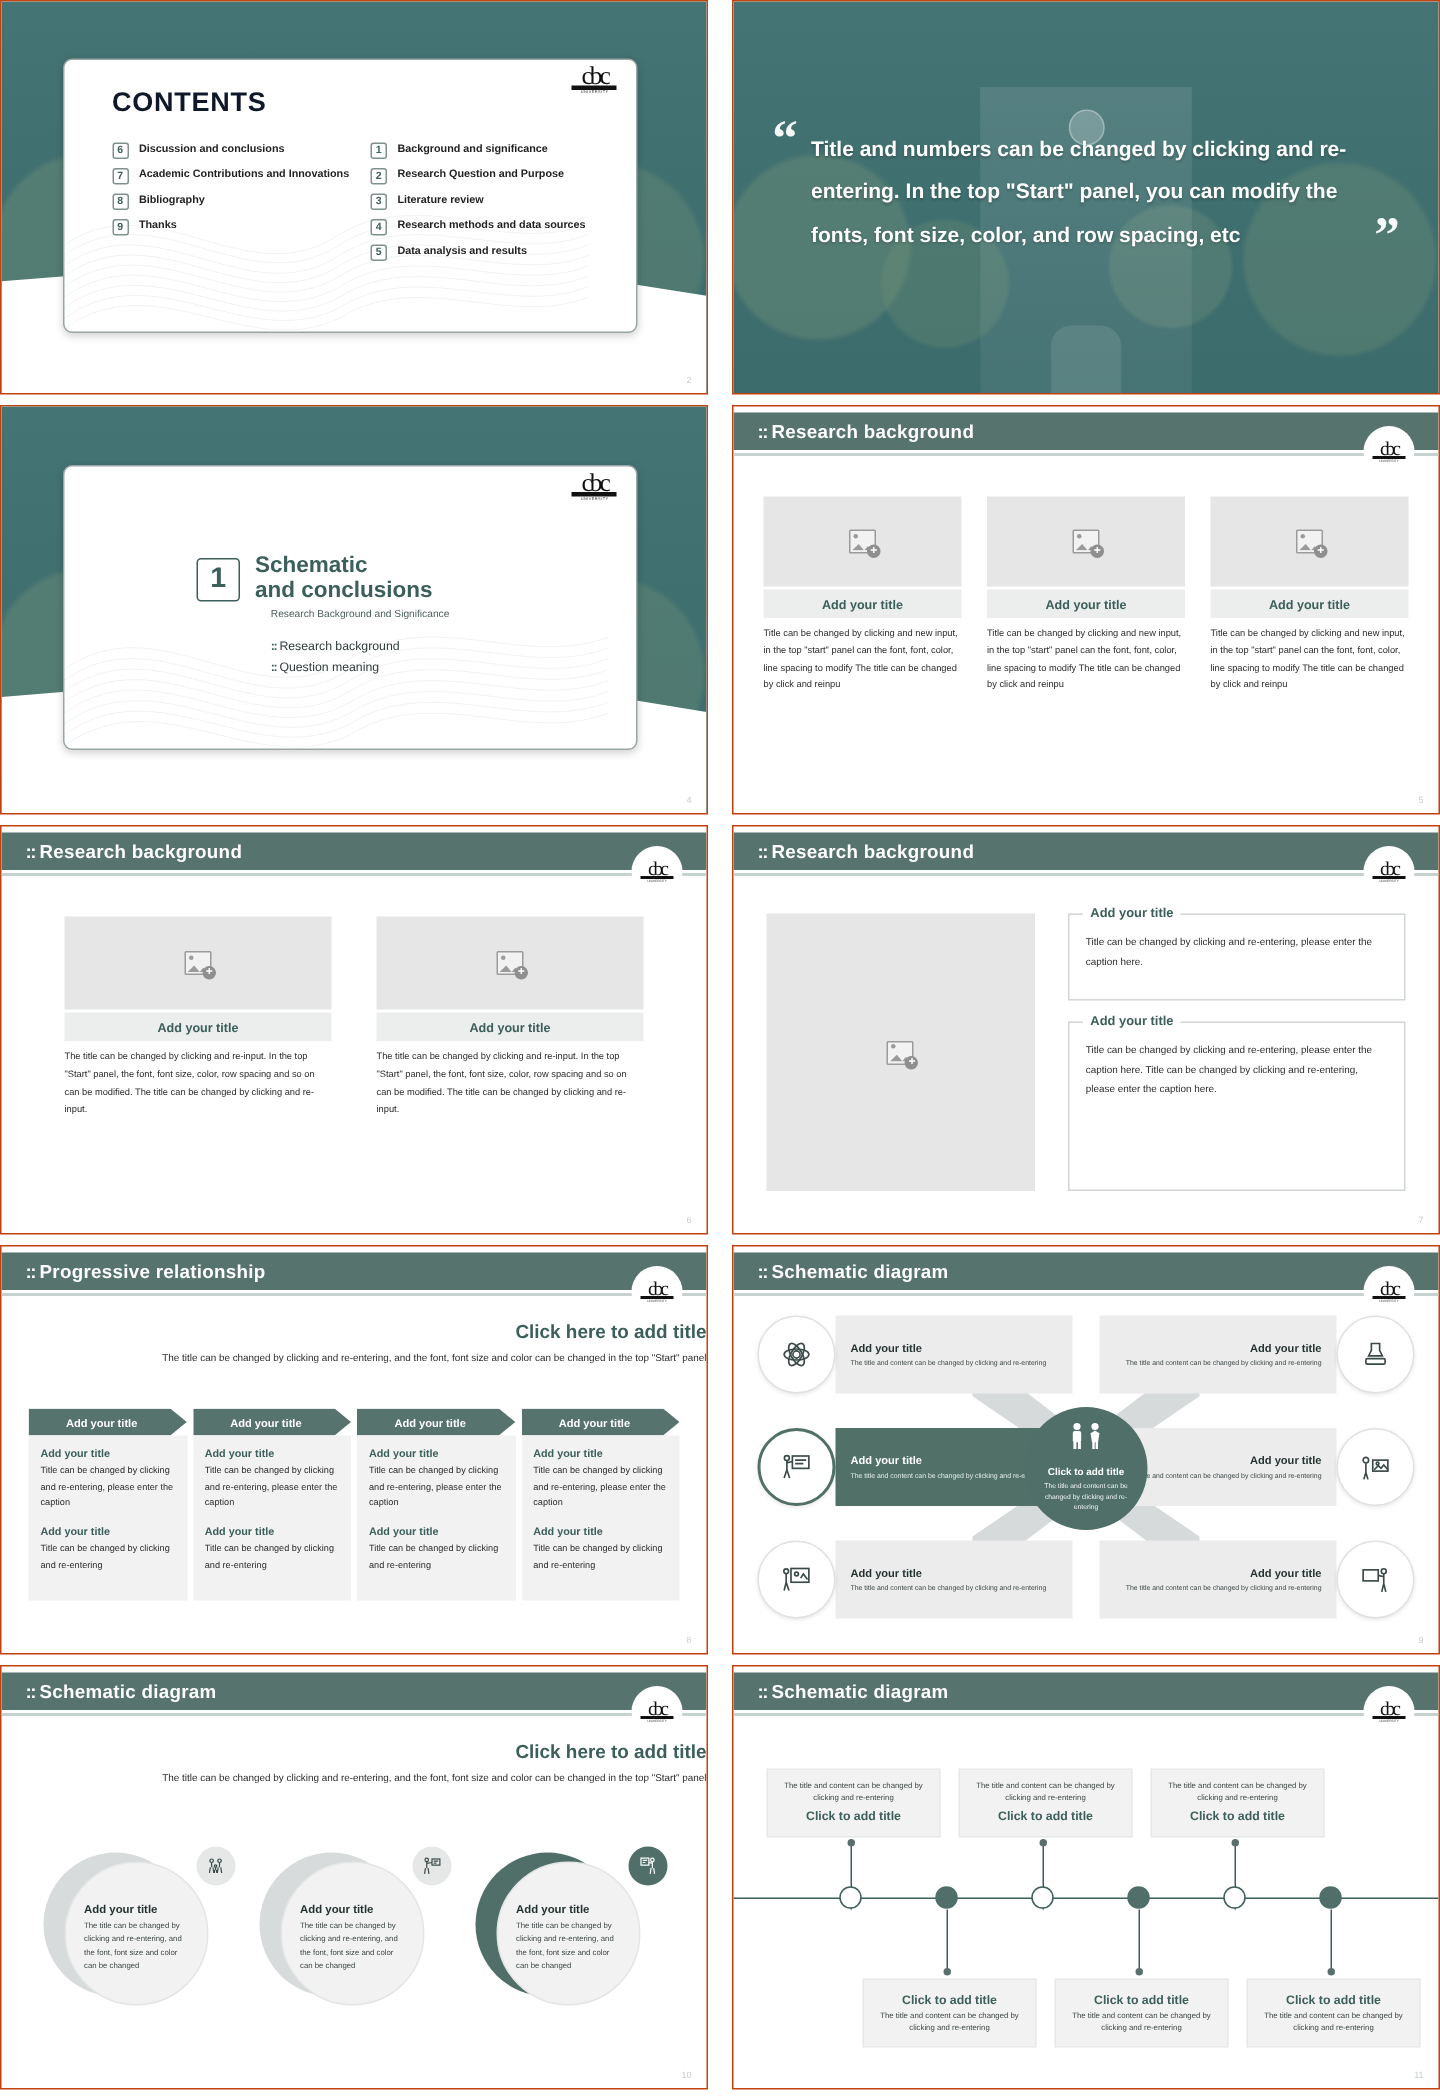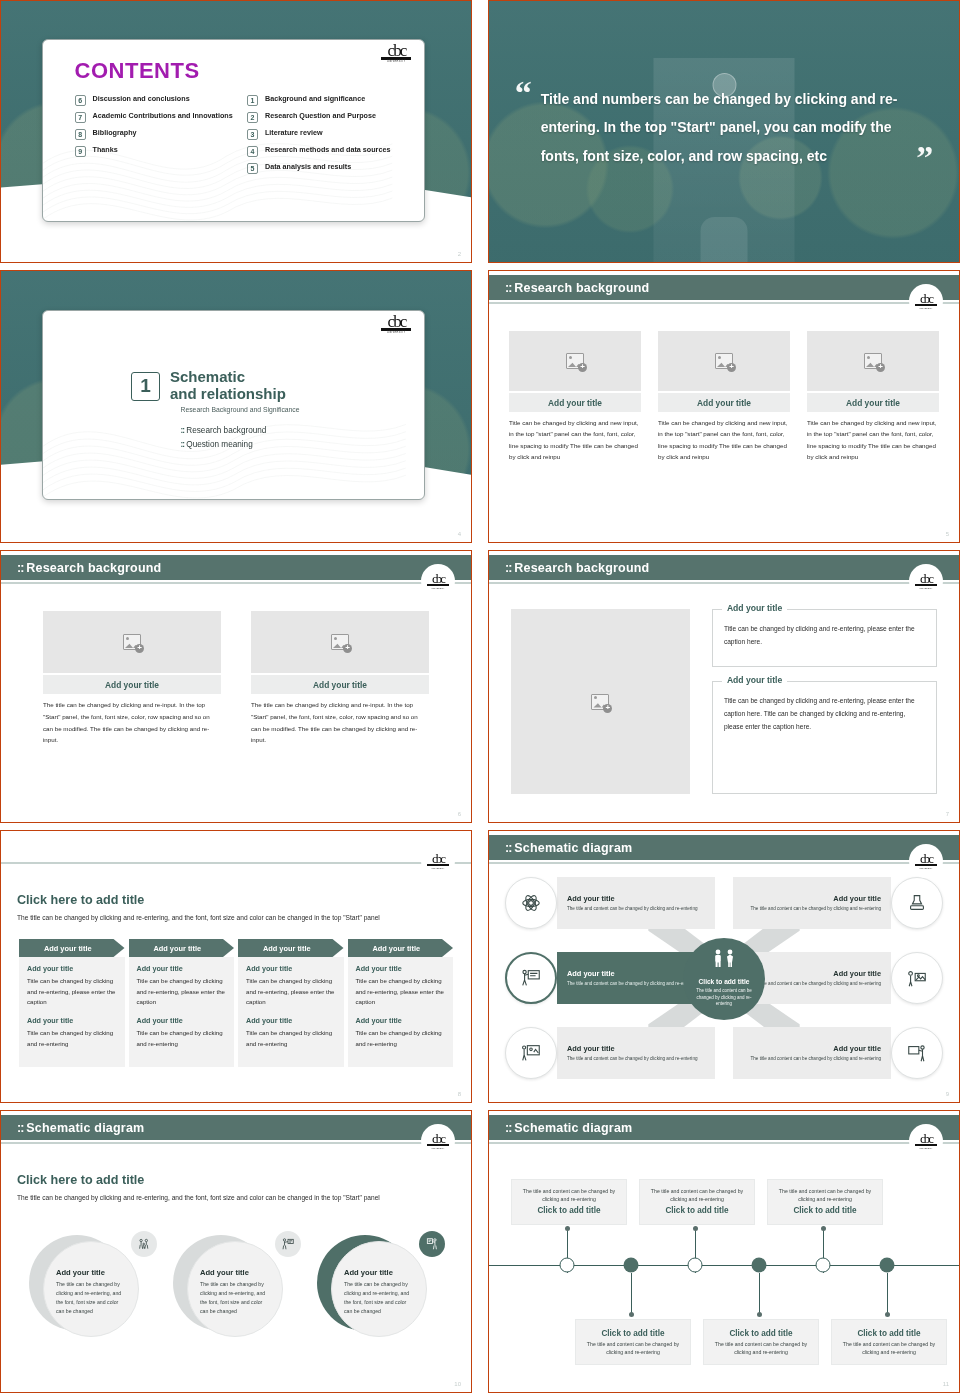--- a/index.html
+++ b/index.html
@@ -73,21 +73,21 @@
   .logo .bar{
     display:block;height:3px;background:#111;margin:1px auto 0;width:30px;
   }
   .logo .sub{
     display:block;font-size:2.6px;color:#333;text-align:center;letter-spacing:.3px;
   }
 
   
   .contents-title{
     position:absolute;left:8.2%;top:10%;
-    font-size:22px;font-weight:bold;color:#a21caf;letter-spacing:.5px;
+    font-size:18px;font-weight:bold;color:#0f172a;letter-spacing:.5px;
   }
   .toc{
     position:absolute;left:8.2%;top:30%;right:5%;
     display:grid;grid-template-columns:1fr 1fr;column-gap:14px;
   }
   .toc-col{display:flex;flex-direction:column;gap:5px;}
   .toc-item{display:flex;align-items:flex-start;gap:7px;}
   .toc-num{
     flex:0 0 auto;width:11px;height:11px;border:1px solid #7f918f;border-radius:2px;
     font-size:7px;color:#3b5f5a;display:flex;align-items:center;justify-content:center;
@@ -191,21 +191,21 @@
   .fset{border:1px solid #d2d5d5;position:relative;padding:13px 11px 11px;}
   .fset .lg{
     position:absolute;top:-7px;left:9px;background:#fff;padding:0 5px;
     font-size:8.6px;font-weight:bold;color:#3b5f5a;
   }
   .fset .tx{font-size:6.6px;color:#2b2b2b;line-height:1.95;}
   .fset.b1{flex:0 0 58px;}
   .fset.b2{flex:1;}
 
   
-  .ct-head{position:absolute;left:0;right:0;top:62px;text-align:left;margin-left:16px;}
+  .ct-head{position:absolute;left:0;right:0;top:50px;text-align:right;}
   .ct-h1{font-size:12.6px;font-weight:bold;color:#3b5f5a;}
   .ct-h2{font-size:6.6px;color:#2b2b2b;line-height:1.75;margin-top:5px;}
   .chev-row{position:absolute;left:18px;right:18px;top:108px;display:grid;grid-template-columns:repeat(4,1fr);gap:4px;}
   .chev-col{display:flex;flex-direction:column;}
   .chev{
     height:18px;background:#56736d;color:#fff;font-size:7.4px;font-weight:bold;
     display:flex;align-items:center;justify-content:center;
     clip-path:polygon(0 0, calc(100% - 11px) 0, 100% 50%, calc(100% - 11px) 100%, 0 100%);
     padding-right:8px;
   }
@@ -372,21 +372,21 @@
       </svg>
       <div class="logo">
         <span class="mark">cbc</span>
         <span class="bar"></span>
         <span class="sub">UNIVERSITY</span>
       </div>
       <div class="sec-row">
         <div class="sec-num">1</div>
         <div class="sec-title">
           <div>Schematic</div>
-          <div>and relationship</div>
+          <div>and conclusions</div>
         </div>
       </div>
       <div class="sec-sub">Research Background and Significance</div>
       <div class="sec-bullets">
         <div class="sec-bullet"><span class="dd">::</span>
           <span>Research background</span></div>
         <div class="sec-bullet"><span class="dd">::</span>
           <span>Question meaning</span></div>
       </div>
     </div>
@@ -516,20 +516,25 @@
         <div class="fset b2">
           <div class="lg">Add your title</div>
           <div class="tx">Title can be changed by clicking and re-entering, please enter the caption here. Title can be changed by clicking and re-entering, please enter the caption here.</div>
         </div>
       </div>
     </div>
     <div class="pagenum">7</div>
   </div>
 
   <div class="slide">
+    <div class="hdr">
+      <div class="hdr-title">
+        <span class="dd">::</span><span>Progressive relationship</span>
+      </div>
+    </div>
     <div class="hdr-rule"></div>
     <div class="hdr-logo">
       <span class="mark">cbc</span>
       <span class="bar"></span>
       <span class="sub">UNIVERSITY</span>
     </div>
     <div class="ct-head">
       <div class="ct-h1">Click here to add title</div>
       <div class="ct-h2">The title can be changed by clicking and re-entering, and the font, font size and color can be changed in the top "Start" panel</div>
     </div>

